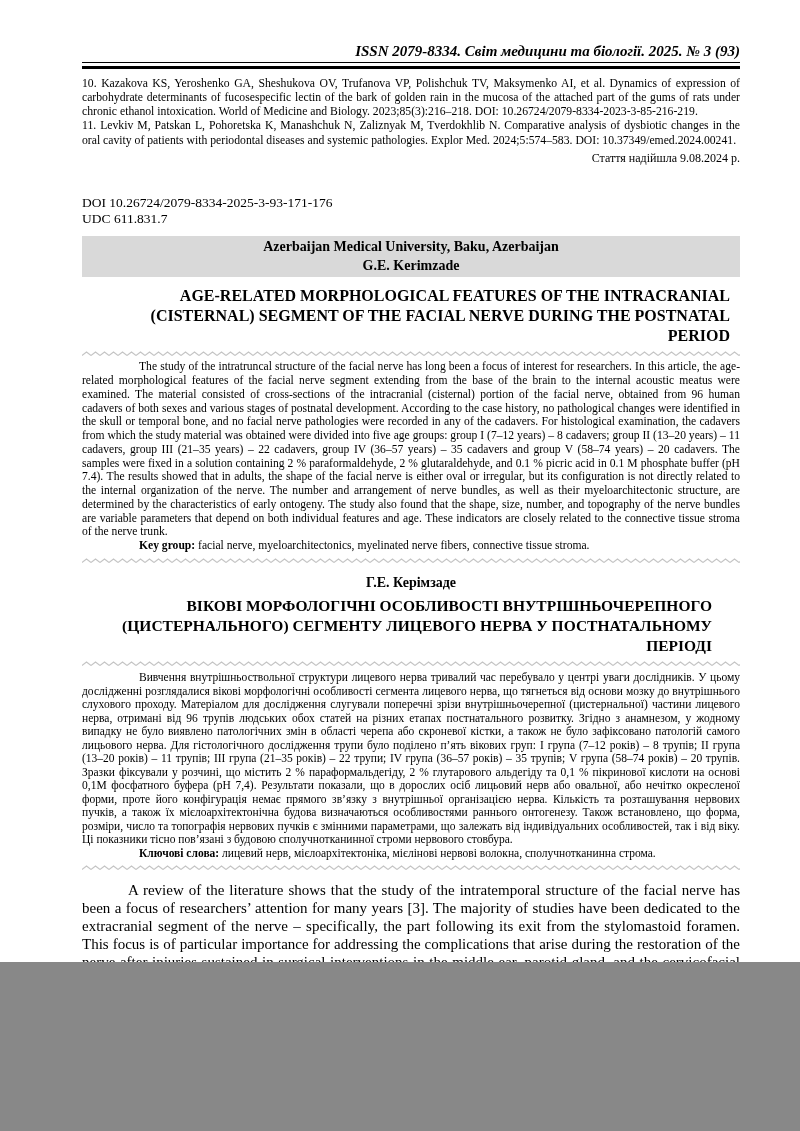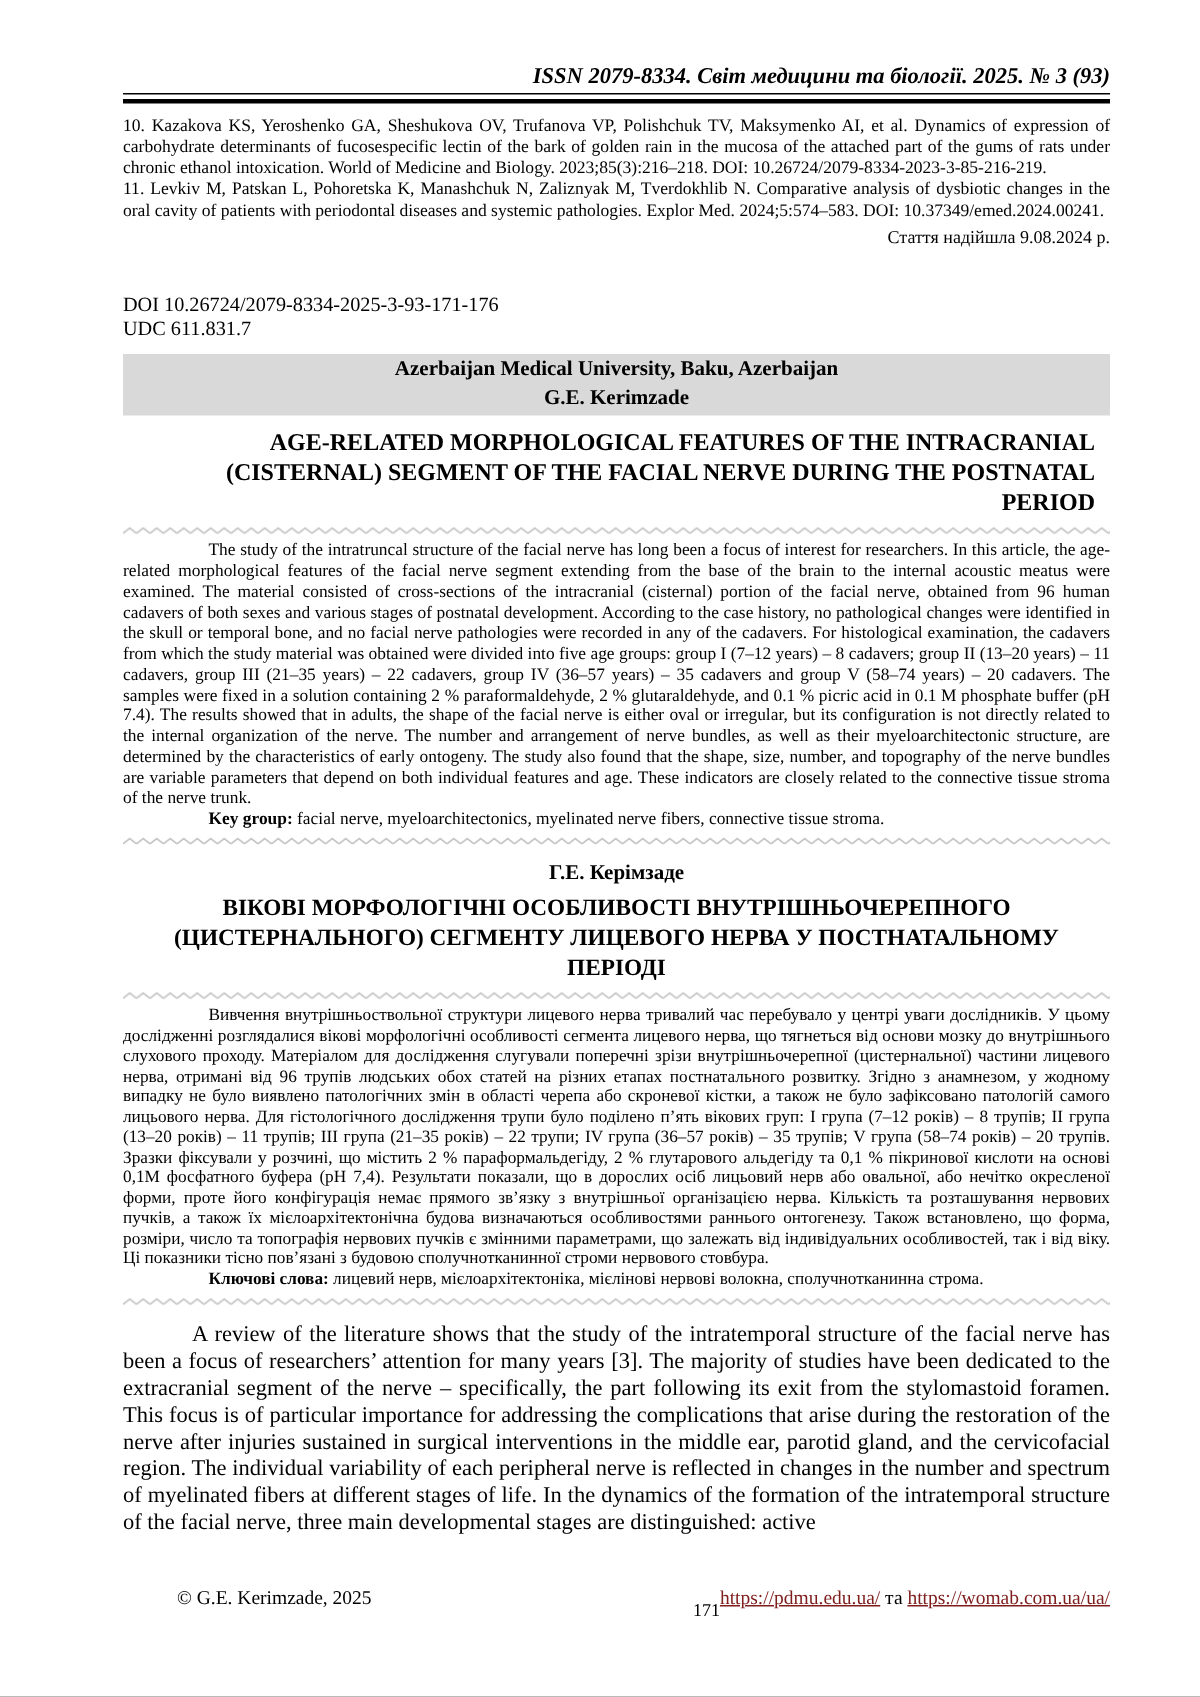--- a/index.html
+++ b/index.html
@@ -1,17 +1,17 @@
 <!DOCTYPE html>
 <html><head>
 <meta charset="utf-8">
 <style>
   html,body{margin:0;padding:0;background:#888;}
   .page{
-    width:800px;height:1131px;background:#ffffff;margin:0 auto;
+    width:800px;height:962px;background:#ffffff;margin:0 auto;
     position:relative;overflow:hidden;color:#000;
     font-family:"Liberation Serif","DejaVu Serif",serif;
   }
   .content{position:absolute;left:82px;top:0;width:658px;}
   .journal-line{
     text-align:right;font-weight:bold;font-style:italic;
     font-size:15px;padding-top:43px;line-height:1.1;
   }
   .head-rule{height:3px;border-top:1px solid #000;border-bottom:3px solid #000;margin-top:2px;}
   .refs p{font-size:11.7px;line-height:1.22;text-align:justify;margin:0;}
@@ -28,21 +28,21 @@
   }
   .email{text-align:right;font-size:12.5px;margin-top:5px;}
   .wavy{display:block;margin-top:5px;}
   .abstract{
     font-size:11.6px;line-height:1.185;text-align:justify;
     margin:3px 0 0;text-indent:57px;
   }
   .kw-line{font-size:11.6px;line-height:1.185;margin:0;text-indent:57px;}
   .author-uk{text-align:center;font-weight:bold;font-size:14px;margin-top:11px;}
   .title-uk{
-    text-align:center;font-weight:bold;font-size:15.5px;line-height:1.3;
+    text-align:right;font-weight:bold;font-size:15.5px;line-height:1.3;
     margin-top:5px;padding:0 28px;
   }
   .abstract-uk{
     font-size:11.5px;line-height:1.175;text-align:justify;
     margin:4px 0 0;text-indent:57px;
   }
   .kw-line-uk{font-size:11.5px;line-height:1.175;margin:0;text-indent:57px;}
   .body-text{
     font-size:15px;line-height:1.19;text-align:justify;
     text-indent:46px;margin:11px 0 0;

